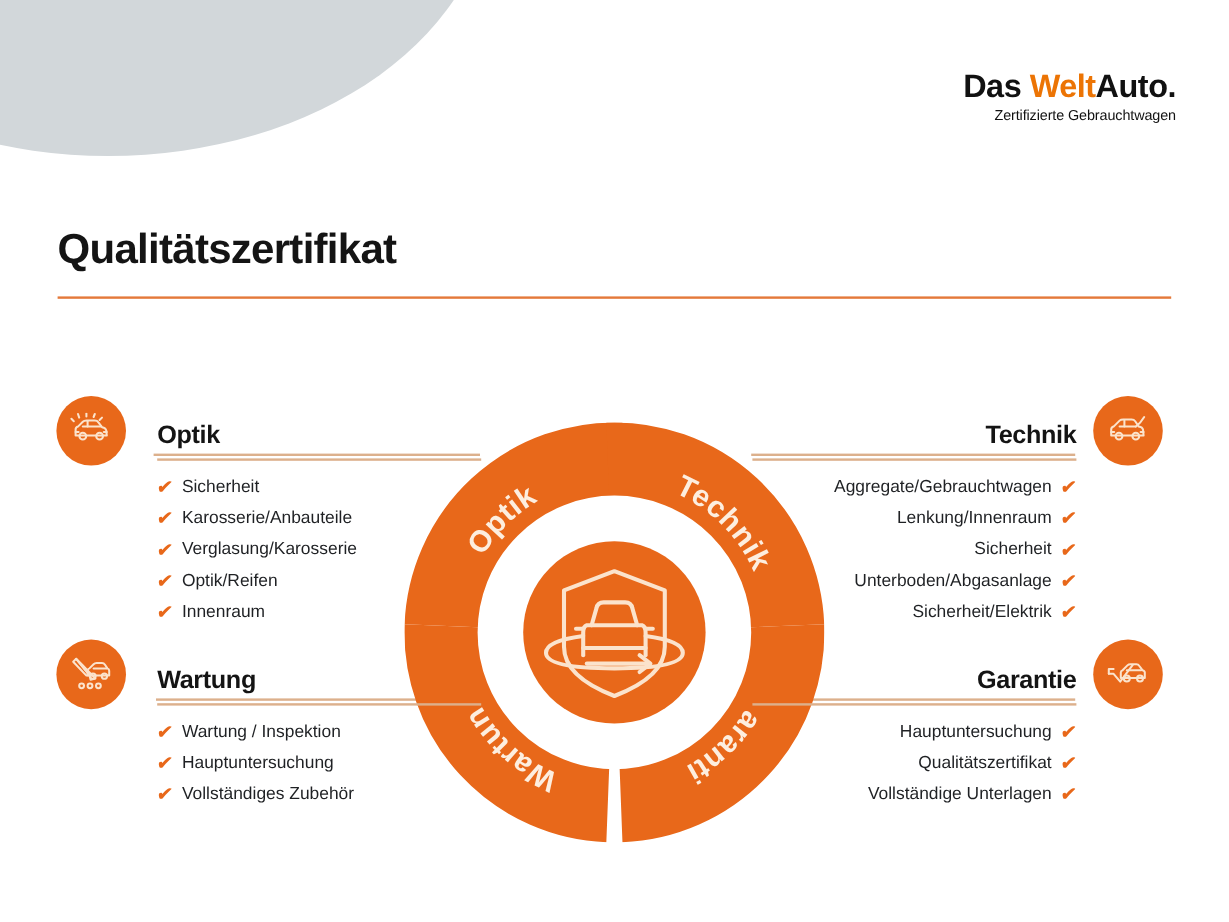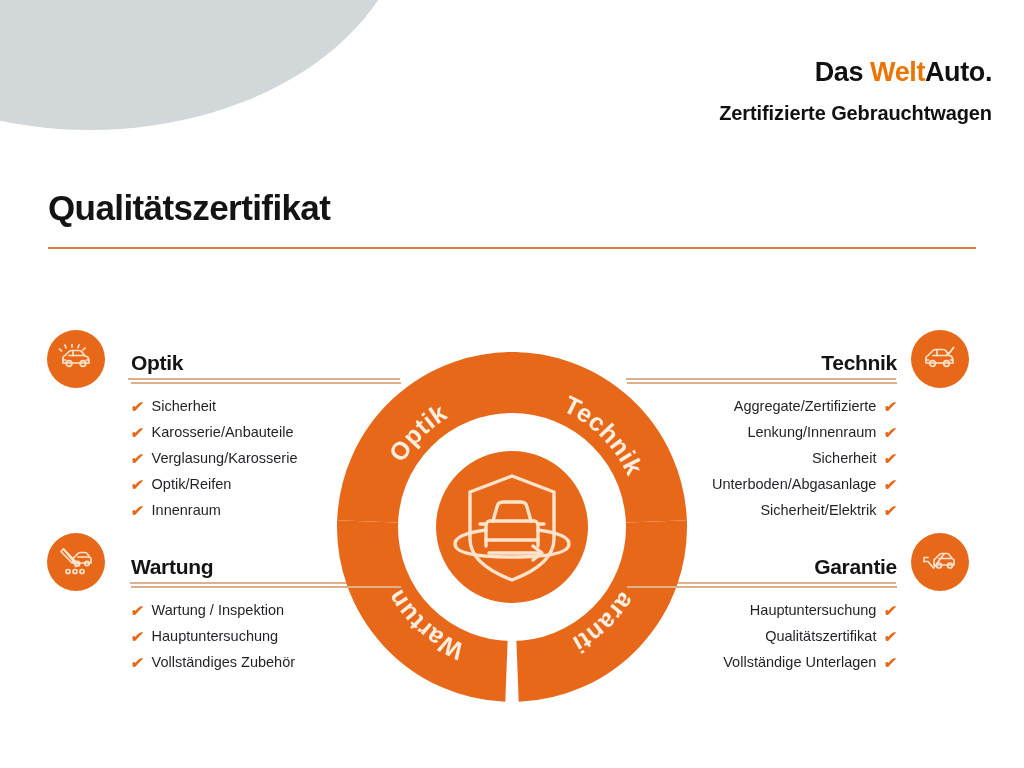--- a/index.html
+++ b/index.html
@@ -23,39 +23,39 @@
     width: 640px;
     height: 460px;
     background: #d2d7da;
     border-radius: 50%;
     z-index: 0;
   }
 
   
   #brand {
     position: absolute;
-    right: 32px;
+    right: 44px;
     top: 58px;
     text-align: right;
     z-index: 3;
   }
   #brand .logo-line {
     font-size: 27px;
     font-weight: bold;
     letter-spacing: -0.4px;
     color: #111111;
     line-height: 1.05;
     white-space: nowrap;
   }
   #brand .logo-line .welt { color: #ec7404; }
   #brand .logo-sub {
-    font-size: 20px;
-    font-weight: bold;
+    font-size: 12px;
+    font-weight: normal;
     color: #111111;
-    margin-top: 16px;
+    margin-top: 3px;
     letter-spacing: -0.1px;
     white-space: nowrap;
   }
 
   
   #page-title {
     position: absolute;
     left: 48px;
     top: 188px;
     font-size: 35px;
@@ -294,21 +294,21 @@
     </svg>
   </span>
 </div>
 <div class="block right" style="left:627px; top:339px; width:270px;">
   <div class="block-head">
     <div class="block-title">Technik</div>
   </div>
   <div class="head-rule"></div>
   <ul class="item-list">
     <li>
-        <span>Aggregate/Zertifizierte</span>
+        <span>Aggregate/Gebrauchtwagen</span>
         <span class="check">✔</span>
       </li>
     <li>
         <span>Lenkung/Innenraum</span>
         <span class="check">✔</span>
       </li>
     <li>
         <span>Sicherheit</span>
         <span class="check">✔</span>
       </li>

